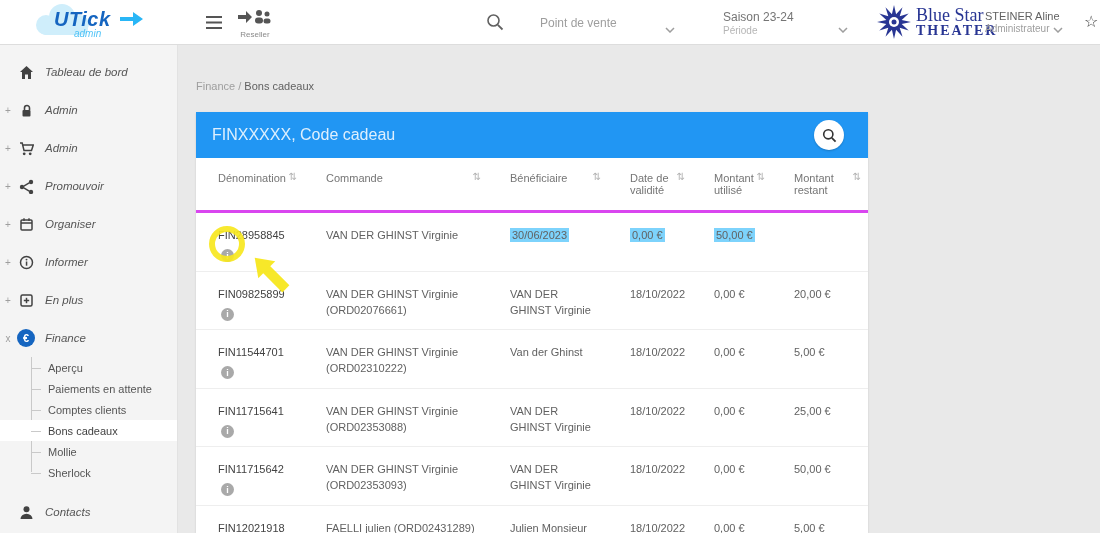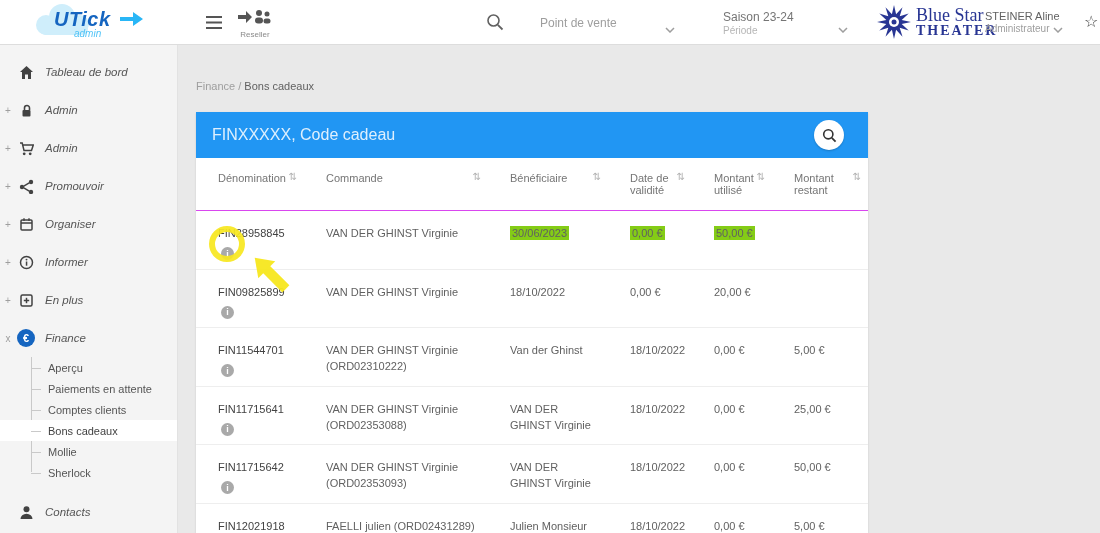--- a/index.html
+++ b/index.html
@@ -50,28 +50,28 @@
   
   .crumb{position:absolute;left:196px;top:80px;font-size:11px;color:#9e9e9e;z-index:2}
   .crumb .cur{color:#616161}
   .card{position:absolute;left:196px;top:112px;width:672px;height:421px;background:#fff;z-index:2;box-shadow:0 1px 2px rgba(0,0,0,.12)}
   .bluebar{position:relative;height:46px;background:#2196f3}
   .bluebar input{position:absolute;left:16px;top:0;height:46px;width:580px;background:transparent;border:none;outline:none;color:#fff;font-size:16px;font-family:"Liberation Sans",sans-serif}
   .bluebar input::placeholder{color:rgba(255,255,255,.85)}
   .srch-btn{position:absolute;right:24px;top:8px;width:30px;height:30px;border-radius:50%;background:#fff;border:none;display:flex;align-items:center;justify-content:center;cursor:pointer;box-shadow:0 1px 2px rgba(0,0,0,.2)}
 
   .thead,.trow{display:grid;grid-template-columns:108px 184px 120px 84px 80px 96px}
-  .thead{border-bottom:1px solid #d946ef}
+  .thead{border-bottom:3px solid #d946ef}
   .th{position:relative;padding:14px 18px 10px 22px;font-size:11px;color:#757575;min-height:52px;cursor:pointer}
   .sort{position:absolute;right:7px;top:13px;font-size:10px;color:#b0b0b0}
   .trow{border-bottom:1px solid #eee;min-height:51px}
   .td{padding:14px 8px 8px 22px;font-size:11px;color:#616161;line-height:16px}
   .vcode{color:#424242;font-size:11px}
   .info-i{margin-top:6px;margin-left:3px;width:13px;height:13px;border-radius:50%;background:#a9a9a9;color:#fff;font-size:9px;font-weight:bold;display:inline-flex;align-items:center;justify-content:center;cursor:pointer}
-  .hl{background:#84cc16;padding:1px 2px}
+  .hl{background:#7dd3fc;padding:1px 2px}
 
   
   .ann-ring{position:absolute;left:209px;top:226px;width:36px;height:36px;border:6px solid #f7e71e;border-radius:50%;z-index:8;opacity:.92}
   .ann-arrow{position:absolute;left:247px;top:250px;z-index:8;opacity:.95}
 </style>
 </head>
 <body>
 
 <div class="page">
 
@@ -318,20 +318,21 @@
     <div>
         <div class="trow">
           <div class="td"><div class="vcode">FIN28958845</div><span class="info-i">i</span></div>
           <div class="td">VAN DER GHINST Virginie</div>
           <div class="td"><span class="hl">30/06/2023</span></div>
           <div class="td"><span class="hl">0,00 €</span></div>
           <div class="td"><span class="hl">50,00 €</span></div>
         </div>
         <div class="trow">
           <div class="td"><div class="vcode">FIN09825899</div><span class="info-i">i</span></div>
+          <div class="td">VAN DER GHINST Virginie (ORD02076661)</div>
           <div class="td">VAN DER GHINST Virginie</div>
           <div class="td"><span>18/10/2022</span></div>
           <div class="td"><span>0,00 €</span></div>
           <div class="td"><span>20,00 €</span></div>
         </div>
         <div class="trow">
           <div class="td"><div class="vcode">FIN11544701</div><span class="info-i">i</span></div>
           <div class="td">VAN DER GHINST Virginie (ORD02310222)</div>
           <div class="td">Van der Ghinst</div>
           <div class="td"><span>18/10/2022</span></div>

